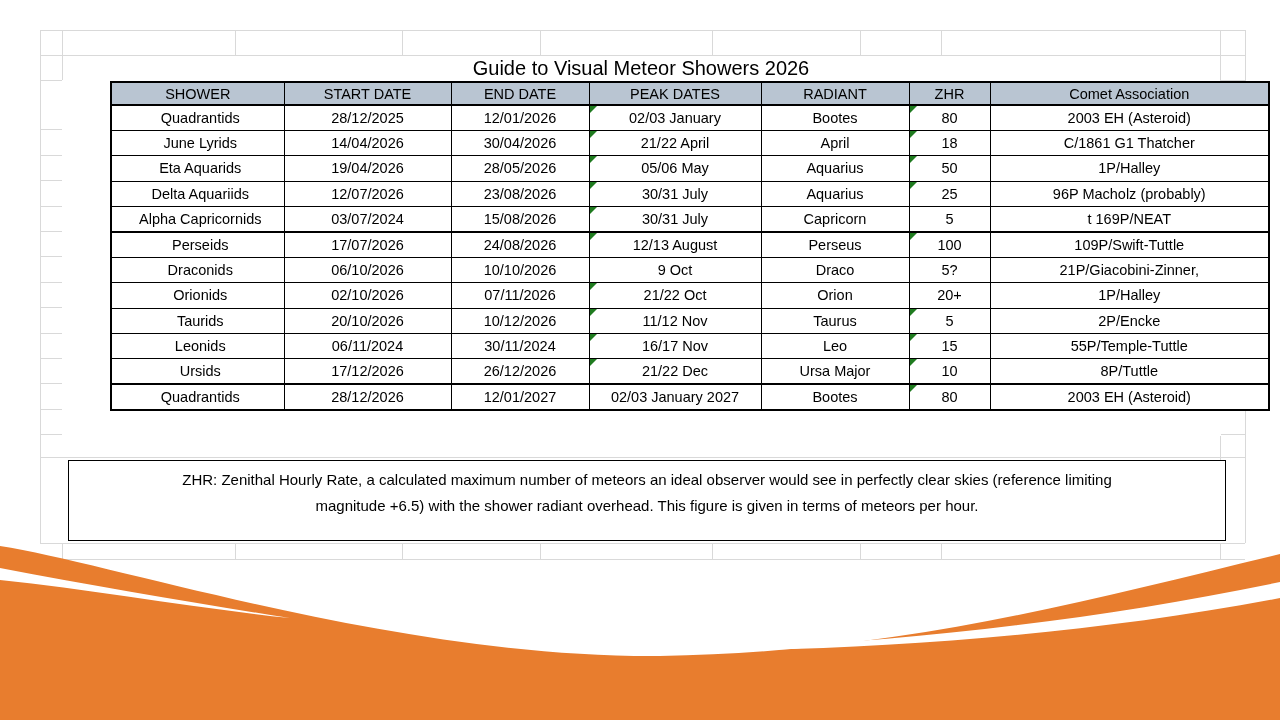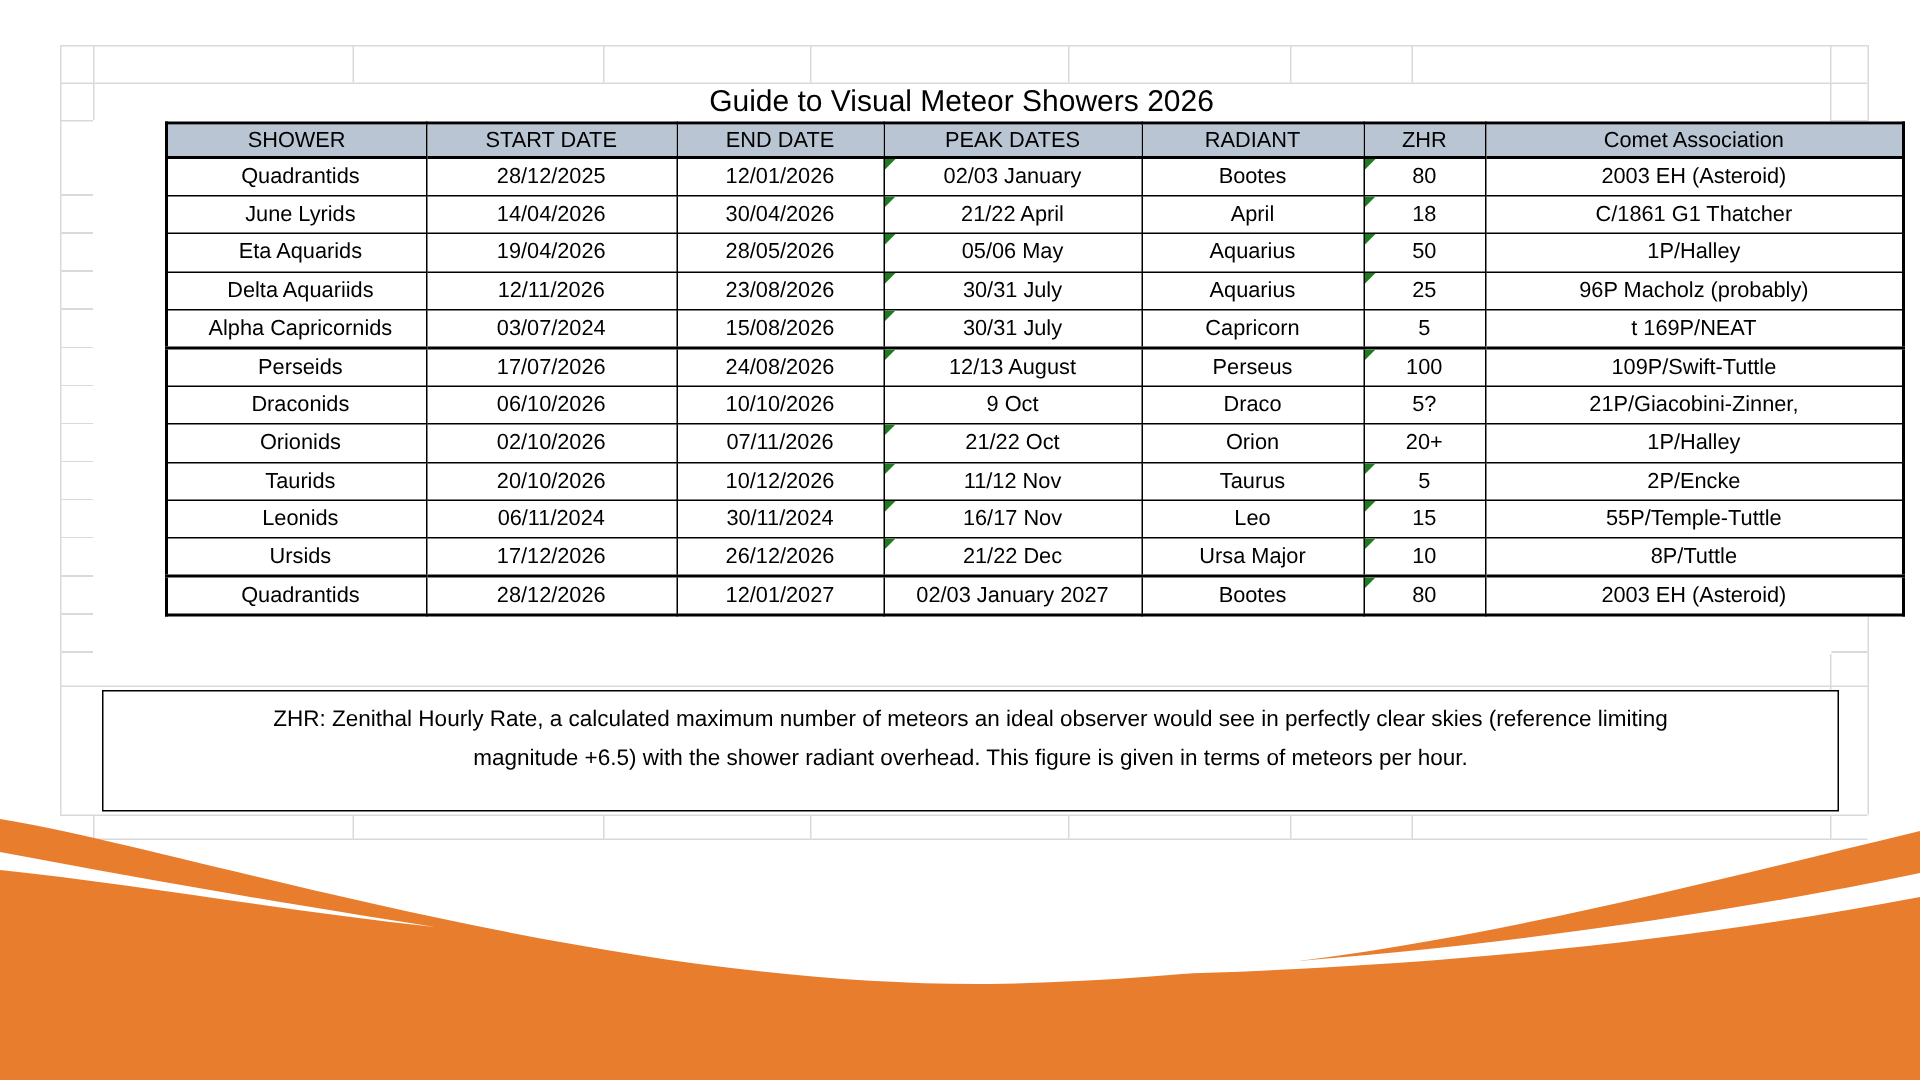--- a/index.html
+++ b/index.html
@@ -132,21 +132,21 @@
           <td class="left">Eta Aquarids</td>
           <td>19/04/2026</td>
           <td>28/05/2026</td>
           <td><span class="err-tri"></span>05/06 May</td>
           <td>Aquarius</td>
           <td><span class="err-tri"></span>50</td>
           <td>1P/Halley</td>
         </tr>
         <tr>
           <td class="left">Delta Aquariids</td>
-          <td>12/11/2026</td>
+          <td>12/07/2026</td>
           <td>23/08/2026</td>
           <td><span class="err-tri"></span>30/31 July</td>
           <td>Aquarius</td>
           <td><span class="err-tri"></span>25</td>
           <td>96P Macholz (probably)</td>
         </tr>
         <tr class="thick">
           <td class="left">Alpha Capricornids</td>
           <td>03/07/2024</td>
           <td>15/08/2026</td>

